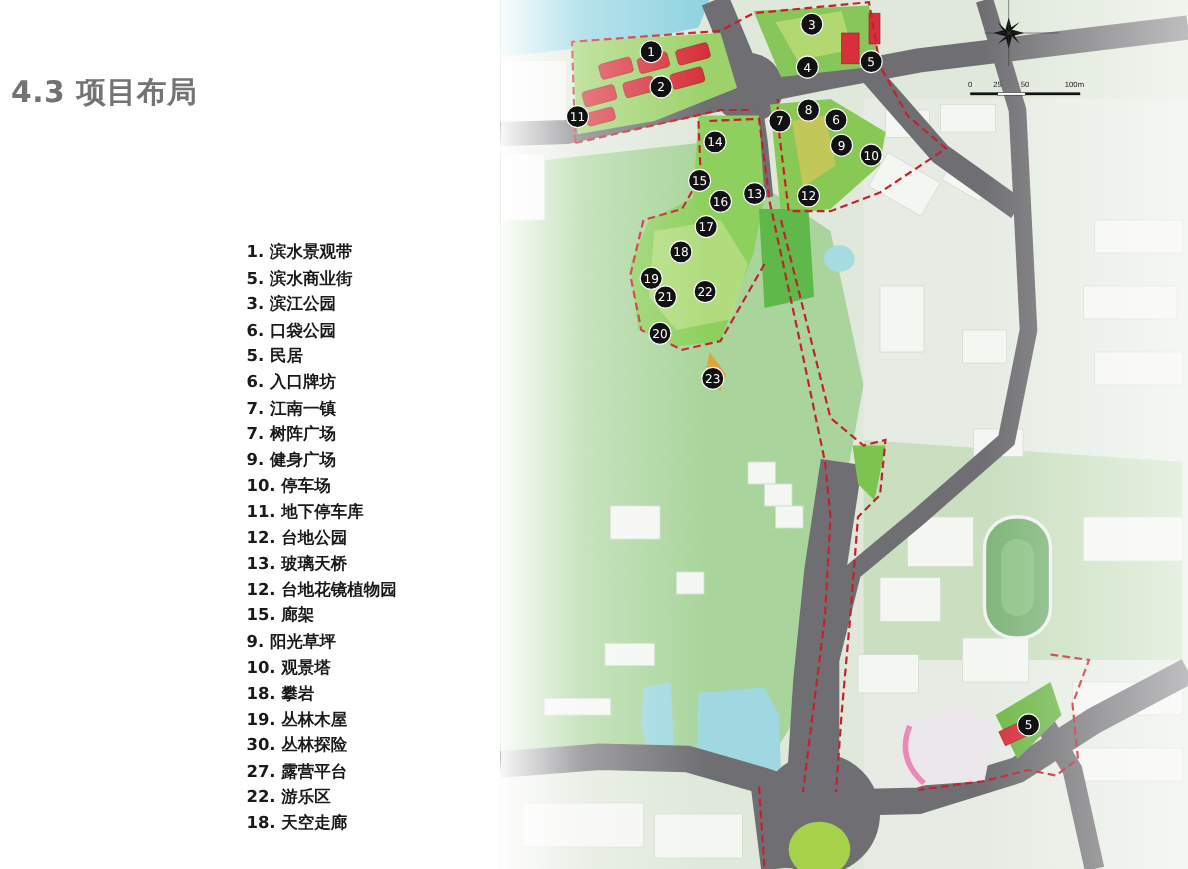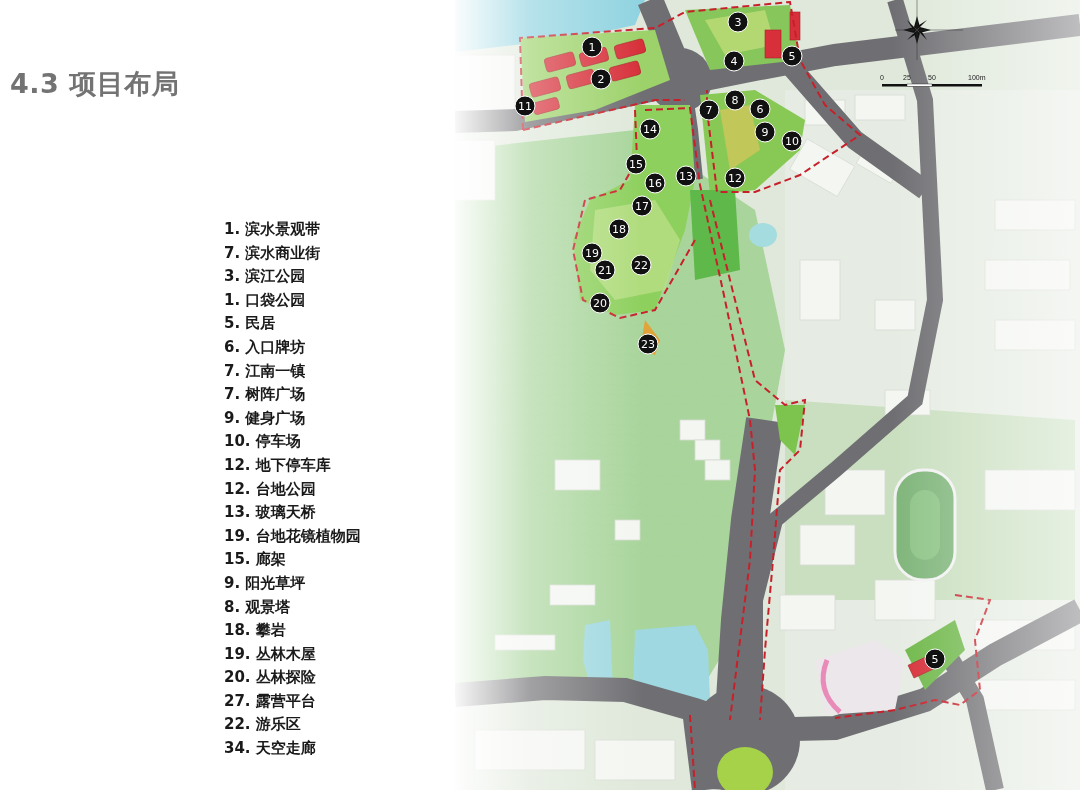--- a/index.html
+++ b/index.html
@@ -12,42 +12,42 @@
   .marker text { font-family:"DejaVu Sans","Liberation Sans",sans-serif; font-size:11px; fill:#ffffff; text-anchor:middle; dominant-baseline:central; }
   .scale-label { position:absolute; font-size:7px; color:#222; font-family:"Liberation Sans",sans-serif; }
 </style>
 </head>
 <body>
 
 <div class="title">4.3 项目布局</div>
 
 <ul class="legend">
   <li>1. 滨水景观带</li>
-  <li>7. 滨水商业街</li>
+  <li>5. 滨水商业街</li>
   <li>3. 滨江公园</li>
-  <li>1. 口袋公园</li>
+  <li>6. 口袋公园</li>
   <li>5. 民居</li>
   <li>6. 入口牌坊</li>
   <li>7. 江南一镇</li>
   <li>7. 树阵广场</li>
   <li>9. 健身广场</li>
   <li>10. 停车场</li>
-  <li>12. 地下停车库</li>
+  <li>11. 地下停车库</li>
   <li>12. 台地公园</li>
   <li>13. 玻璃天桥</li>
-  <li>19. 台地花镜植物园</li>
+  <li>12. 台地花镜植物园</li>
   <li>15. 廊架</li>
   <li>9. 阳光草坪</li>
-  <li>8. 观景塔</li>
+  <li>10. 观景塔</li>
   <li>18. 攀岩</li>
   <li>19. 丛林木屋</li>
-  <li>20. 丛林探险</li>
+  <li>30. 丛林探险</li>
   <li>27. 露营平台</li>
   <li>22. 游乐区</li>
-  <li>34. 天空走廊</li>
+  <li>18. 天空走廊</li>
 </ul>
 
 <svg class="map" viewBox="0 0 625 790" width="625" height="790" xmlns="http://www.w3.org/2000/svg">
   <defs>
     <linearGradient id="fadeL" x1="0" x2="1" y1="0" y2="0">
       <stop offset="0" stop-color="#ffffff" stop-opacity="0.95"></stop>
       <stop offset="0.12" stop-color="#ffffff" stop-opacity="0.35"></stop>
       <stop offset="0.3" stop-color="#ffffff" stop-opacity="0"></stop>
     </linearGradient>
     <linearGradient id="fadeR" x1="0" x2="1" y1="0" y2="0">

